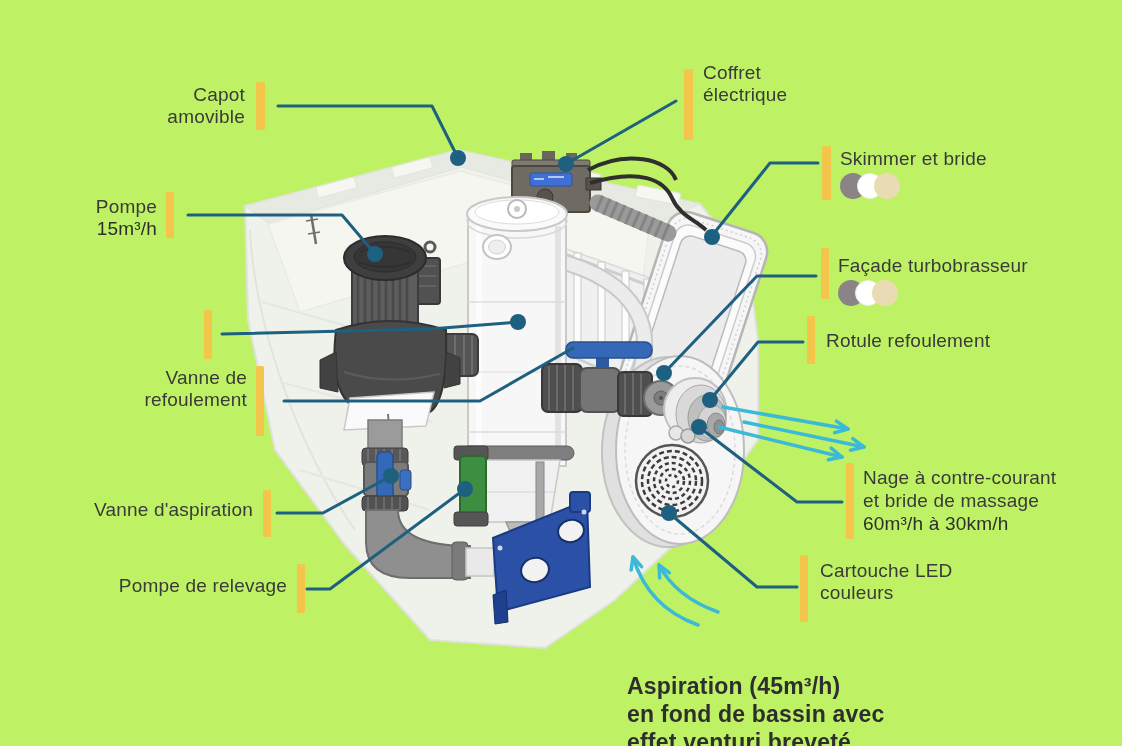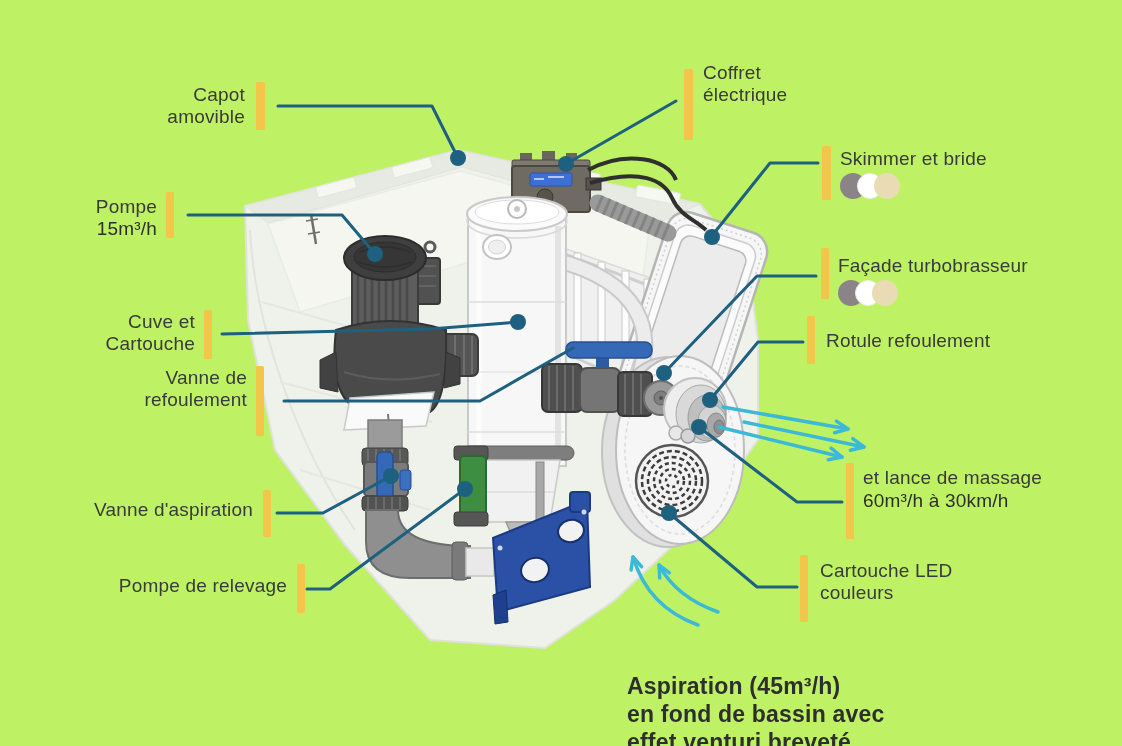--- a/index.html
+++ b/index.html
@@ -267,24 +267,20 @@
   <div class="label left" style="top:84px;right:877px">
     <div>Capot</div>
     <div>amovible</div>
   </div>
 
   <div class="label left" style="top:196px;right:965px">
     <div>Pompe</div>
     <div class="b">15m³/h</div>
   </div>
 
-  <div class="label left" style="top:311px;right:927px">
-    <div>Cuve et</div>
-    <div>Cartouche</div>
-  </div>
 
   <div class="label left" style="top:367px;right:875px">
     <div>Vanne de</div>
     <div>refoulement</div>
   </div>
 
   <div class="label left" style="top:499px;right:869px">
     <div>Vanne d'aspiration</div>
   </div>
 
@@ -309,21 +305,22 @@
     <div class="swatches">
       <span class="sw sw-gray"></span><span class="sw sw-white"></span><span class="sw sw-beige"></span>
     </div>
   </div>
 
   <div class="label" style="top:330px;left:826px">
     <div>Rotule refoulement</div>
   </div>
 
   <div class="label nage" style="top:466px;left:863px">
-    <div>et lance de massage</div>
+    <div>Nage à contre-courant</div>
+    <div>et bride de massage</div>
     <div class="b">60m³/h à 30km/h</div>
   </div>
 
   <div class="label" style="top:560px;left:820px">
     <div>Cartouche LED</div>
     <div>couleurs</div>
   </div>
 
   <div class="note" style="top:632px;left:627px">
     <div>Aspiration (45m³/h)</div>

